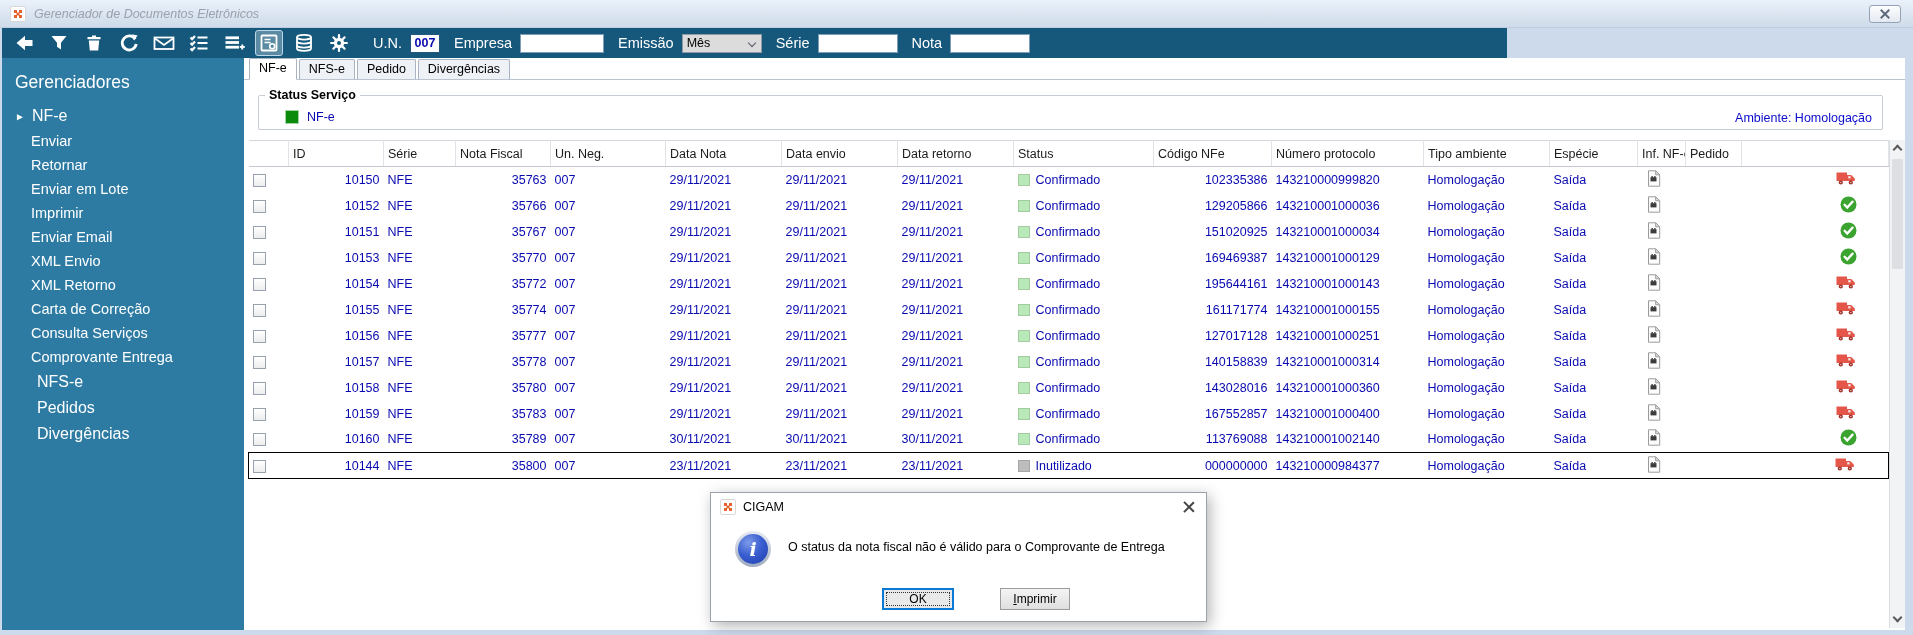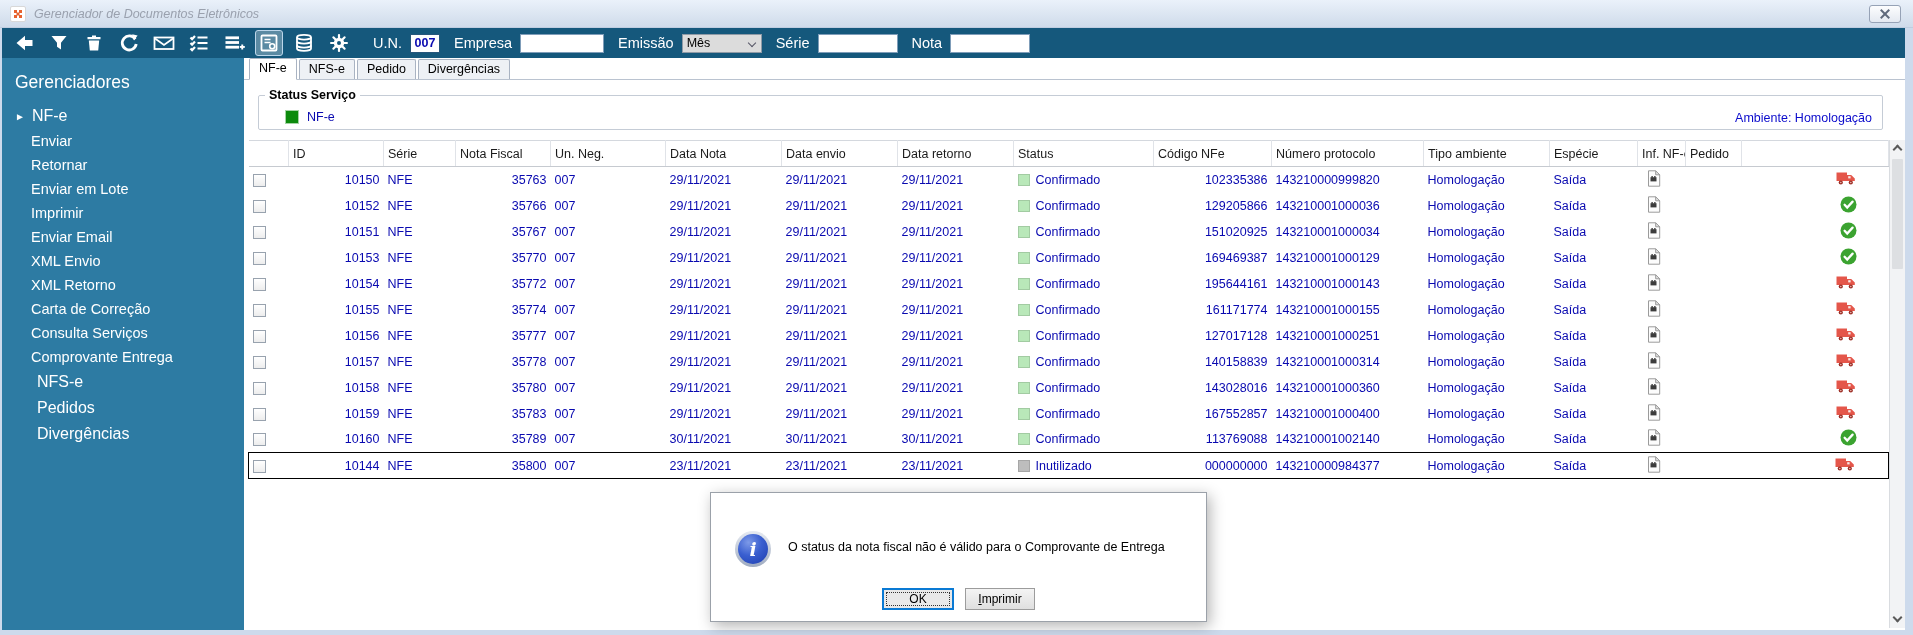--- a/index.html
+++ b/index.html
@@ -14,21 +14,21 @@
   .cigam-logo i { position:absolute; left:3px; top:3px; width:3px; height:3px; background:#e8622d;
     box-shadow:5px 0 #e8622d, 2.5px 2.5px #e8622d, 0 5px #e8622d, 5px 5px #e8622d; }
   .win-title { margin-left:8px; font-size:12.5px; color:#95455f; color:#9aa1ae; }
   .win-close { position:absolute; right:12px; top:5px; width:32px; height:18px;
     background:linear-gradient(#fcfdfe,#e4e9f1); border:1px solid #96a2b6; border-radius:3px; cursor:default; }
   .x-glyph { position:absolute; left:50%; top:50%; width:10px; height:10px; transform:translate(-50%,-50%); }
   .x-glyph::before,.x-glyph::after { content:""; position:absolute; left:4px; top:-1px; width:2px; height:12px; background:#5f6a7c; }
   .x-glyph::before { transform:rotate(45deg);} .x-glyph::after { transform:rotate(-45deg);}
 
   
-  .toolbar { position:absolute; left:2px; top:28px; width:1903px; height:30px; background:#15587c;
+  .toolbar { position:absolute; left:2px; top:28px; width:1505px; height:30px; background:#15587c;
     display:flex; align-items:center; padding:0 8px; gap:8px; }
   .tool { width:28px; height:26px; display:flex; align-items:center; justify-content:center; flex:0 0 auto; }
   .tool svg { display:block; }
   .tool.active { background:rgba(255,255,255,.30); border:1px solid #bcd6ea; border-radius:3px; }
   .tb-label { color:#fff; font-size:14.5px; margin-left:6px; white-space:nowrap; }
   .tb-label:first-of-type { margin-left:12px; }
   .tb-input { height:19px; border:1px solid #7f9db9; background:#fff; font-size:12.5px; color:#0909b0; padding:0 3px; }
   .in-un { width:30px; border:1px solid #26567c; outline:1px solid #9cc; outline:none; text-align:center; font-weight:bold; }
   .in-emp { width:84px; } .in-ser { width:80px; } .in-nota { width:80px; }
   .dd { width:80px; height:19px; background:#dcdcdc; border:1px solid #8f9aa6; display:flex; align-items:center;
@@ -94,21 +94,21 @@
   .dlg-close::before,.dlg-close::after { content:""; position:absolute; left:7px; top:1px; width:1.6px; height:14px; background:#444; }
   .dlg-close::before { transform:rotate(45deg);} .dlg-close::after { transform:rotate(-45deg);}
   .info-icon { position:absolute; left:24px; top:38px; width:36px; height:36px; border-radius:50%;
     background:linear-gradient(#e7ebf2,#9fabc0); display:flex; align-items:center; justify-content:center; }
   .info-icon .ball { width:30px; height:30px; border-radius:50%;
     background:radial-gradient(circle at 35% 28%, #7d9ae8 0%, #3a5fd0 45%, #1c3cae 100%);
     color:#fff; font-family:"DejaVu Serif", serif; font-size:19px; font-weight:bold; font-style:italic;
     display:flex; align-items:center; justify-content:center; }
   .dlg-msg { position:absolute; left:77px; top:47px; font-size:12.5px; color:#000; }
   .dlg-buttons { position:absolute; bottom:11px; left:0; width:100%; display:flex; justify-content:center; gap:11px; }
-  .btn { height:22px; font-size:12px; color:#000; background:#e4e4e4; display:flex; align-items:center; justify-content:center; }
+  .btn { height:22px; font-size:12px; color:#000; background:#e4e4e4; display:flex; align-items:center; justify-content:center;margin-left:35px; }
   .btn span { display:block; }
   .btn-ok { width:72px; border:2px solid #0a7ad4; outline:1px dotted #333; outline-offset:-5px; background:#e9e9e9; }
   .btn-det { width:70px; border:1px solid #9c9c9c; background:linear-gradient(#f4f4f4,#dfdfdf); }
   .u-first::first-letter { text-decoration:underline; }
 </style>
 </head>
 <body>
 
 <div class="window">
 
@@ -675,20 +675,27 @@
           </div>
         <div class="sb-thumb"></div>
         <div class="sb-btn sb-down">
             <span class="ch"></span>
           </div>
       </div>
     </div>
   </div>
 
   <div class="dialog">
+    <div class="dlg-titlebar">
+      <div class="cigam-logo">
+          <i></i>
+        </div>
+      <span class="dlg-title">CIGAM</span>
+      <span class="dlg-close"></span>
+    </div>
     <div class="info-icon">
       <div class="ball">i</div>
     </div>
     <div class="dlg-msg">O status da nota fiscal não é válido para o Comprovante de Entrega</div>
     <div class="dlg-buttons">
       <div class="btn btn-ok">
           <span>OK</span>
         </div>
       <div class="btn btn-det">
           <span class="u-first">Imprimir</span>

